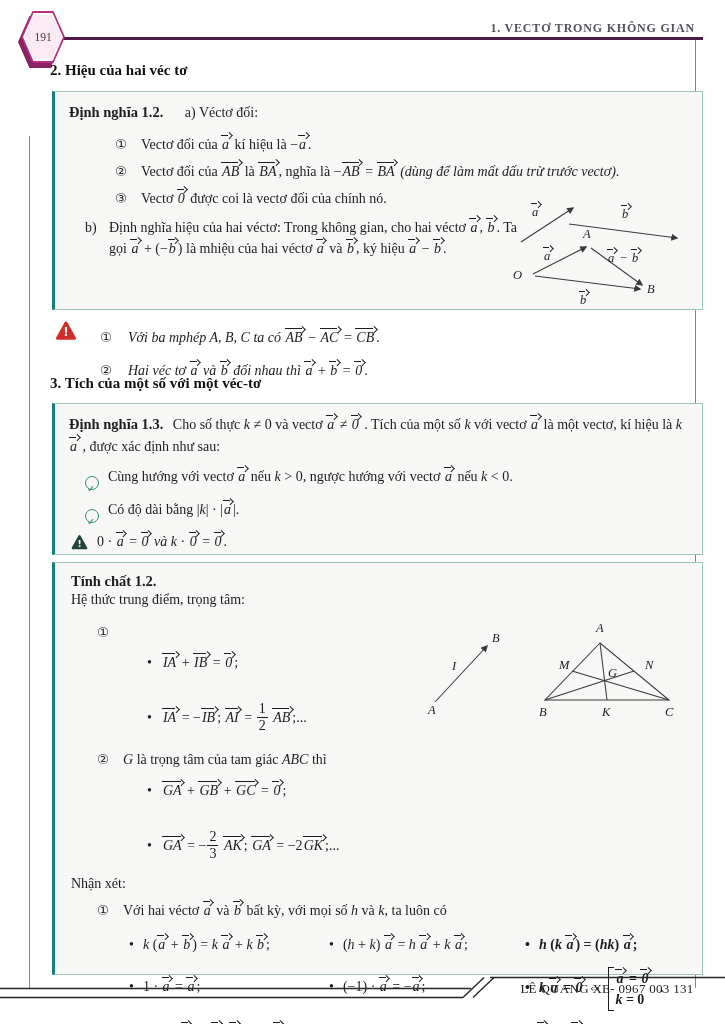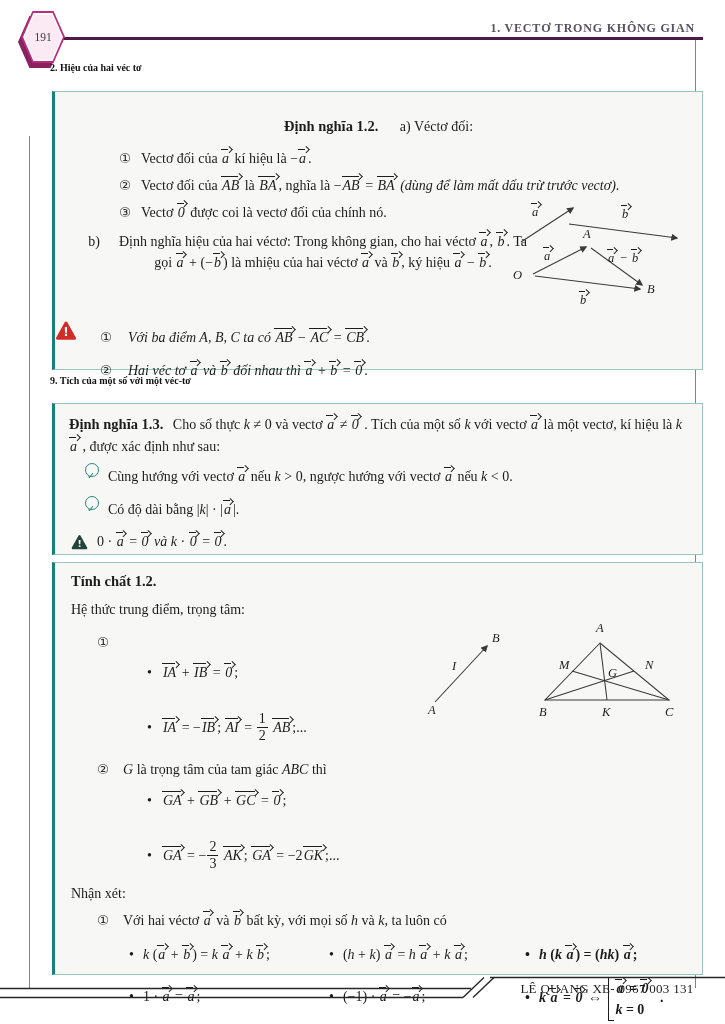--- a/index.html
+++ b/index.html
@@ -40,52 +40,52 @@
   .cases .cl{display:block;line-height:1.5;}
 
   .cn{display:inline-block;width:20px;font-family:"DejaVu Sans",sans-serif;font-size:13.5px;
       color:#2b2b2b;flex:0 0 20px;}
   .chk{display:inline-block;width:12px;height:12px;border-radius:50%;border:1.4px solid #2b8a7d;
        position:relative;vertical-align:-2px;margin-right:9px;flex:0 0 12px;}
   .chk::before{content:"✓";position:absolute;left:1px;top:-2px;font-size:9.5px;color:#2b8a7d;
                font-weight:bold;font-family:"DejaVu Sans",sans-serif;}
 
   
-  .sec-heading{position:absolute;left:50px;font-size:10px;font-weight:bold;color:#101010;}
+  .sec-heading{position:absolute;left:50px;font-size:15px;font-weight:bold;color:#101010;}
   .tealbox{position:absolute;left:52px;width:651px;background:#f7f7f5;box-sizing:border-box;
            border:1px solid #9cc4bd;border-left:3px solid #17807a;}
   .box-title{font-weight:bold;font-size:14.5px;}
   .line{line-height:1.55;}
 
   
-  .box-dn12{top:91px;height:279px;padding:23px 14px 0;text-align:center;}
+  .box-dn12{top:91px;height:219px;padding:9px 14px 0;}
   .dn12-items{margin:7px 0 0 46px;}
   .dn12-item{display:flex;gap:6px;line-height:27px;align-items:baseline;}
   .brow{display:flex;gap:6px;margin:5px 0 0 16px;width:452px;}
   .brow .blabel{flex:0 0 18px;}
   .bline2{margin:1px 0 0 40px;}
 
   
   .fig{position:absolute;}
   .fig svg{position:absolute;left:0;top:0;}
   .fl{position:absolute;font-size:12.5px;font-style:italic;line-height:1;white-space:nowrap;}
 
   
   .warn-icon{position:absolute;left:55px;top:320px;}
   .notes{position:absolute;left:100px;top:321px;width:430px;}
   .note-item{display:flex;gap:8px;line-height:33px;align-items:baseline;}
 
   
   .box-dn13{top:403px;height:152px;padding:9px 14px 12px;}
-  .dn13-bullet{display:flex;align-items:flex-start;margin:6px 0 0 16px;line-height:27px;}
+  .dn13-bullet{display:flex;align-items:flex-end;margin:6px 0 0 16px;line-height:27px;}
   .dn13-note{display:flex;align-items:center;gap:9px;margin:6px 0 0 2px;line-height:26px;}
 
   
   .box-tc12{top:562px;height:413px;padding:10px 16px 0;}
-  .tc-intro{margin-top:12px;}
+  .tc-intro{margin-top:2px;}
   .tc-item{display:flex;gap:6px;margin:12px 0 0 26px;line-height:24px;align-items:baseline;}
   .pb{margin:6px 0 0 76px;line-height:26px;}
   .pb::before{content:"•";margin-right:10px;}
   .pb-frac{line-height:34px;margin-top:25px;}
   .remark-h{margin-top:13px;}
   .frow{display:flex;margin:7px 0 0 58px;line-height:30px;}
   .frow .fc1{width:200px;} .frow .fc2{width:196px;} .frow .fc3{flex:1;font-weight:bold;}
   .fitem::before{content:"•";margin-right:9px;}
   .frow2{line-height:40px;}
 
@@ -165,29 +165,29 @@
 
   <div class="warn-icon">
     <svg width="22" height="21" viewBox="0 0 24 22">
       <path d="M10.7 1.8 L1.2 18.8 a1.6 1.6 0 0 0 1.4 2.4 h18.8 a1.6 1.6 0 0 0 1.4 -2.4 L13.3 1.8 a1.5 1.5 0 0 0 -2.6 0 Z" fill="#d12d28"></path>
       <text x="12" y="17.5" text-anchor="middle" font-size="13" fill="#ffffff" font-weight="bold" font-family="DejaVu Sans, sans-serif">!</text>
     </svg>
   </div>
   <div class="notes">
     <div class="note-item">
       <span class="cn">①</span>
-      <span><span class="it">Với ba điểm A, B, C ta có </span><span class="vec">AB</span> − <span class="vec">AC</span> = <span class="vec">CB</span>.</span>
+      <span><span class="it">Với ba mphép A, B, C ta có </span><span class="vec">AB</span> − <span class="vec">AC</span> = <span class="vec">CB</span>.</span>
     </div>
     <div class="note-item">
       <span class="cn">②</span>
       <span><span class="it">Hai véc tơ </span><span class="vec">a</span><span class="it"> và </span><span class="vec">b</span><span class="it"> đối nhau thì </span><span class="vec">a</span> + <span class="vec">b</span> = <span class="vec">0</span>.</span>
     </div>
   </div>
 
-  <div class="sec-heading" style="top:375px">9. Tích của một số với một véc-tơ</div>
+  <div class="sec-heading" style="top:375px">3. Tích của một số với một véc-tơ</div>
 
   <div class="tealbox box-dn13">
     <div class="line">
       <span class="box-title">Định nghĩa 1.3.</span>
       <span style="margin-left:6px">Cho số thực <span class="it">k</span> ≠ 0 và vectơ <span class="vec">a</span> ≠ <span class="vec">0</span> . Tích của một số <span class="it">k</span> với vectơ <span class="vec">a</span> là một vectơ, kí hiệu là <span class="it">k</span> <span class="vec">a</span> , được xác định như sau:</span>
     </div>
     <div class="dn13-bullet">
       <span class="chk"></span>
       <span>Cùng hướng với vectơ <span class="vec">a</span> nếu <span class="it">k</span> &gt; 0, ngược hướng với vectơ <span class="vec">a</span> nếu <span class="it">k</span> &lt; 0.</span>
     </div>

